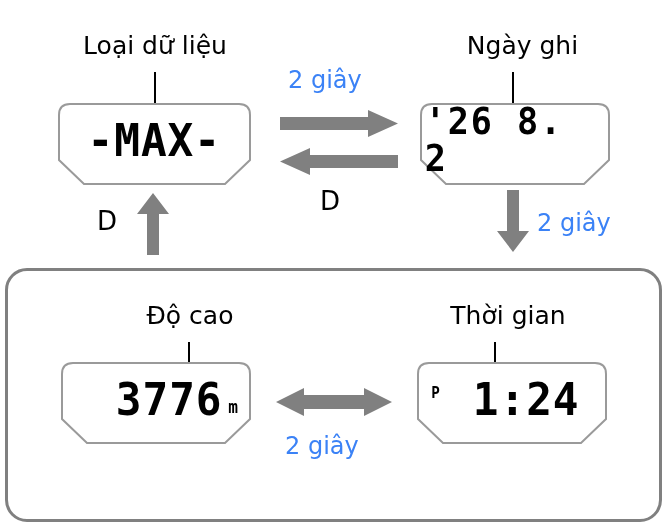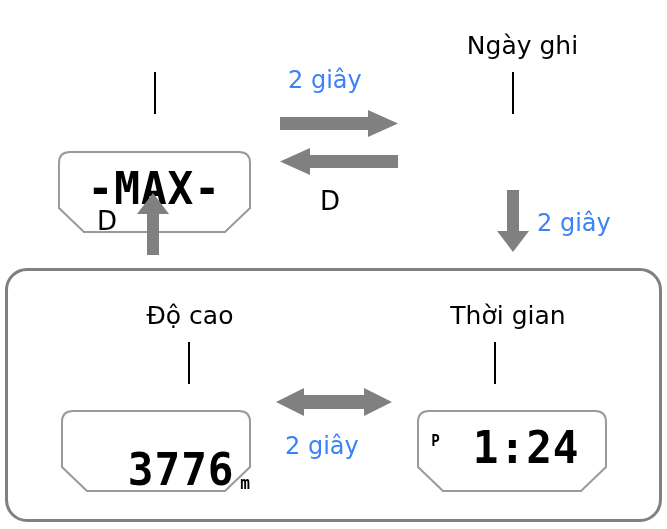--- a/index.html
+++ b/index.html
@@ -49,21 +49,20 @@
   .tick {
     position: absolute;
     width: 2px;
     background: #000000;
   }
 
   
   .lcd {
     position: absolute;
     background: #ffffff;
-    margin-top: 48px;
   }
   .lcd-frame {
     position: absolute;
     inset: 0;
   }
   .lcd-screen {
     position: absolute;
     inset: 0;
     display: flex;
     align-items: center;
@@ -87,34 +86,43 @@
   }
 
   
   .arrow { position: absolute; }
 </style>
 </head>
 <body>
 
 <div id="stage">
 
+  <div class="caption" style="left:45px; top:33px; width:220px;">Loại dữ liệu</div>
   <div class="tick" style="left:154px; top:72px; height:42px;"></div>
 
   <div class="lcd" style="left:58px; top:103px; width:193px; height:82px;">
     <svg class="lcd-frame" viewBox="0 0 193 82" preserveAspectRatio="none">
       <path d="M 12 1 L 181 1 Q 192 1 192 12 L 192 57 L 167 81 L 26 81 L 1 57 L 1 12 Q 1 1 12 1 Z" fill="#ffffff" stroke="#9a9a9a" stroke-width="2"></path>
     </svg>
     <div class="lcd-screen">
       <span class="lcd-digits" style="font-size:45px; margin-top:-8px;">-MAX-</span>
     </div>
   </div>
 
   <div class="caption" style="left:415px; top:33px; width:215px;text-align:center;">Ngày ghi</div>
   <div class="tick" style="left:512px; top:72px; height:42px;"></div>
 
+  <div class="lcd" style="left:420px; top:103px; width:190px; height:82px;">
+    <svg class="lcd-frame" viewBox="0 0 190 82" preserveAspectRatio="none">
+      <path d="M 12 1 L 178 1 Q 189 1 189 12 L 189 57 L 164 81 L 26 81 L 1 57 L 1 12 Q 1 1 12 1 Z" fill="#ffffff" stroke="#9a9a9a" stroke-width="2"></path>
+    </svg>
+    <div class="lcd-screen">
+      <span class="lcd-digits" style="font-size:37px; margin-top:-8px; letter-spacing:2px;">'26  8. 2</span>
+    </div>
+  </div>
 
   <div class="arrow-label" style="left:288px; top:68px;">2 giây</div>
 
   <svg class="arrow" style="left:280px; top:110px;" width="118" height="28" viewBox="0 0 118 28">
     <path d="M 0 7 L 88 7 L 88 0 L 118 13.5 L 88 27 L 88 20 L 0 20 Z" fill="#808080"></path>
   </svg>
 
   <svg class="arrow" style="left:280px; top:148px;" width="118" height="28" viewBox="0 0 118 28">
     <path d="M 118 7 L 30 7 L 30 0 L 0 13.5 L 30 27 L 30 20 L 118 20 Z" fill="#808080"></path>
   </svg>
@@ -133,21 +141,21 @@
 
   <div class="group-box" style="left:5px; top:268px; width:651px; height:248px;"></div>
 
   <div class="caption" style="left:110px; top:303px; width:160px;">Độ cao</div>
   <div class="tick" style="left:188px; top:342px; height:42px;"></div>
 
   <div class="lcd" style="left:61px; top:362px; width:190px; height:82px;">
     <svg class="lcd-frame" viewBox="0 0 190 82" preserveAspectRatio="none">
       <path d="M 12 1 L 178 1 Q 189 1 189 12 L 189 57 L 164 81 L 26 81 L 1 57 L 1 12 Q 1 1 12 1 Z" fill="#ffffff" stroke="#9a9a9a" stroke-width="2"></path>
     </svg>
-    <div class="lcd-screen" style="justify-content:flex-end; align-items:flex-end;">
+    <div class="lcd-screen" style="justify-content:flex-end; padding-right:12px;">
       <span class="lcd-digits" style="font-size:45px; margin-top:-8px;">3776</span>
       <span class="lcd-digits" style="font-size:17px; margin-top:8px; margin-left:2px;">m</span>
     </div>
   </div>
 
   <div class="caption" style="left:413px; top:303px; width:190px;">Thời gian</div>
   <div class="tick" style="left:494px; top:342px; height:42px;"></div>
 
   <div class="lcd" style="left:417px; top:362px; width:190px; height:82px;">
     <svg class="lcd-frame" viewBox="0 0 190 82" preserveAspectRatio="none">

